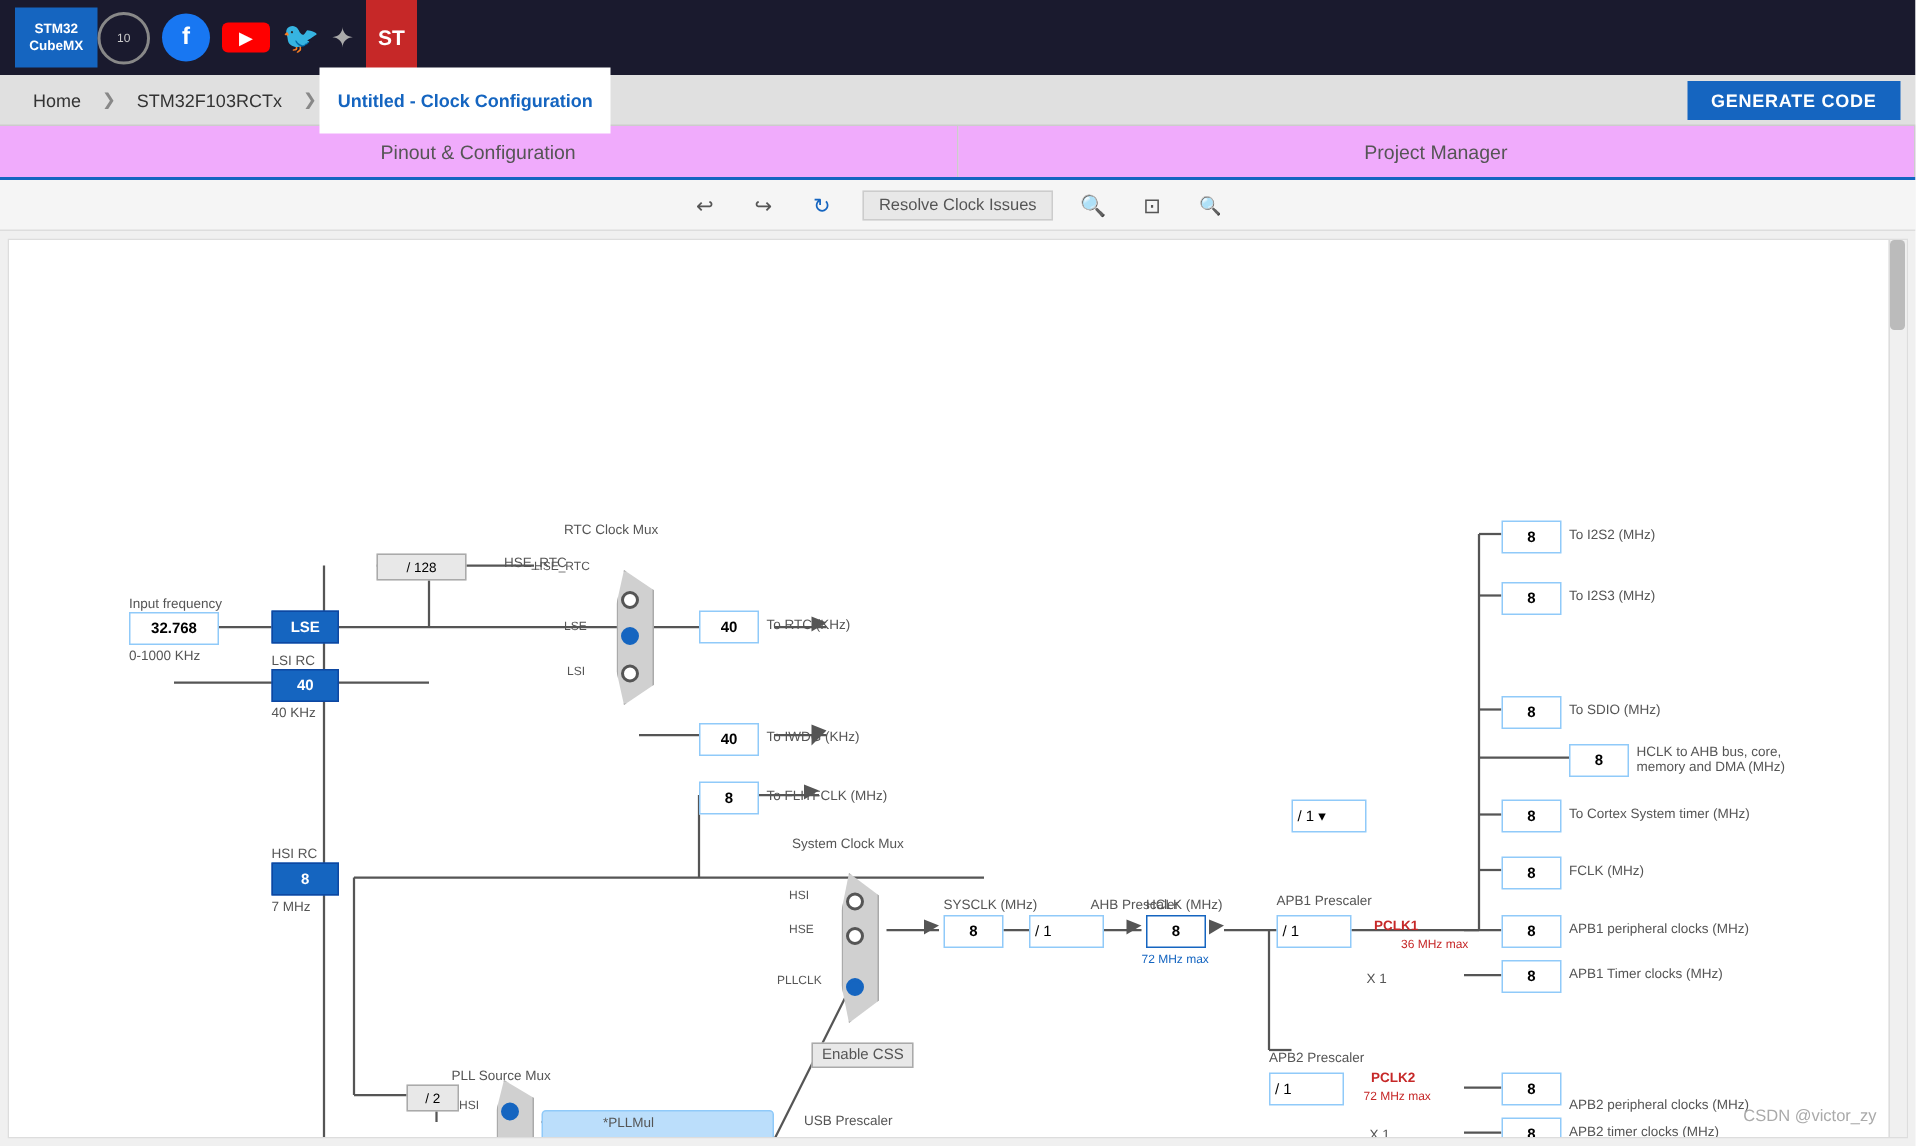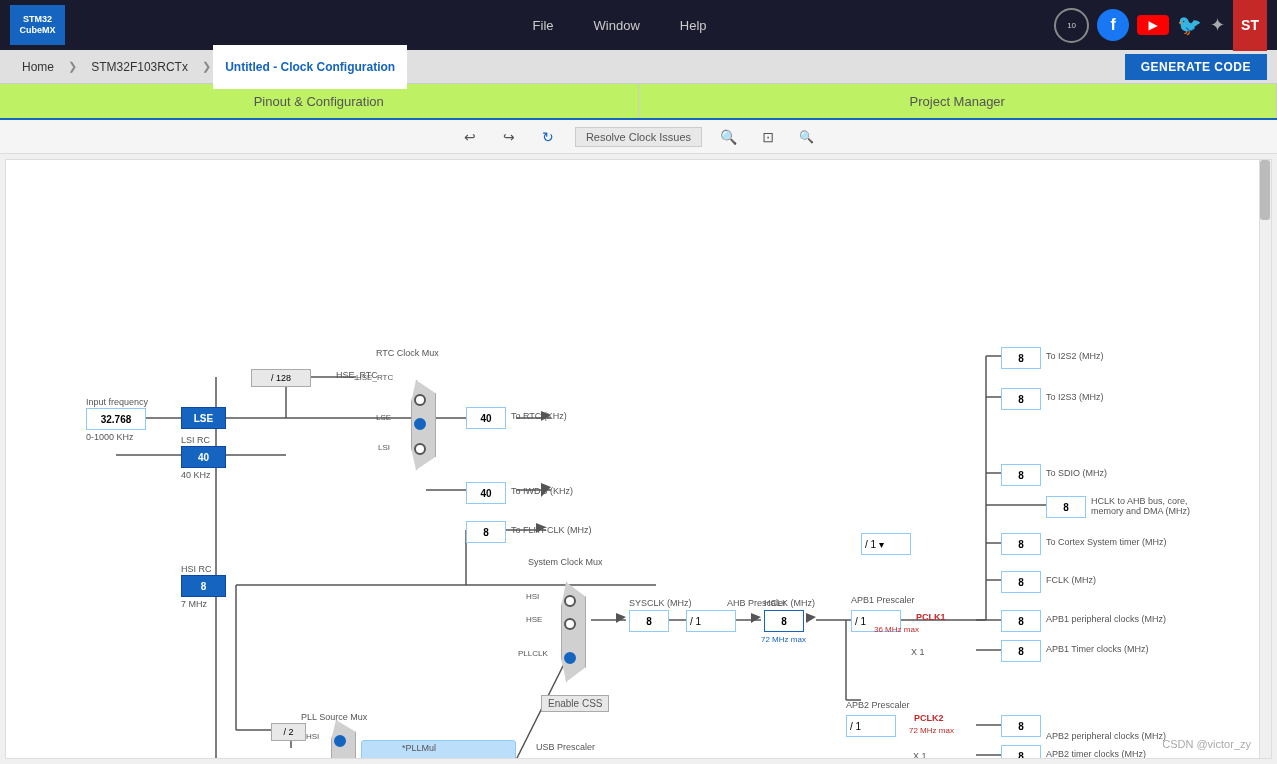--- a/index.html
+++ b/index.html
@@ -18,21 +18,21 @@
 
     
     .breadcrumb { display: flex; align-items: center; background: #e0e0e0; height: 34px; padding: 0 10px; border-bottom: 1px solid #ccc; }
     .breadcrumb-item { padding: 0 12px; height: 44px; display: flex; align-items: center; font-size: 12px; color: #333; cursor: pointer; position: relative; }
     .breadcrumb-item.active { background: white; font-weight: bold; color: #1565c0; }
     .breadcrumb-arrow { color: #888; margin: 0 2px; }
     .generate-btn { margin-left: auto; background: #1565c0; color: white; border: none; padding: 6px 16px; font-size: 12px; font-weight: bold; cursor: pointer; letter-spacing: 0.5px; }
 
     
     .tabs { display: flex; height: 36px; border-bottom: 2px solid #1565c0; }
-    .tab { flex: 1; display: flex; align-items: center; justify-content: center; font-size: 13px; cursor: pointer; background: #bef264; color: #555; border-right: 1px solid #ccc; }
+    .tab { flex: 1; display: flex; align-items: center; justify-content: center; font-size: 13px; cursor: pointer; background: #f0abfc; color: #555; border-right: 1px solid #ccc; }
     .tab.active { background: #1565c0; color: white; font-weight: bold; }
 
     
     .toolbar { display: flex; align-items: center; justify-content: center; gap: 15px; height: 34px; background: #f5f5f5; border-bottom: 1px solid #ddd; }
     .toolbar-btn { width: 24px; height: 24px; display: flex; align-items: center; justify-content: center; cursor: pointer; color: #555; font-size: 14px; background: none; border: none; }
     .resolve-btn { background: #e8e8e8; border: 1px solid #ccc; padding: 3px 10px; font-size: 11px; color: #555; cursor: pointer; }
 
     
     .diagram-area { position: relative; background: white; margin: 5px; height: calc(764px - 50px - 34px - 36px - 34px - 10px); overflow: hidden; border: 1px solid #ddd; }
     .diagram-inner { position: relative; width: 100%; height: 100%; }
@@ -56,25 +56,20 @@
   </style>
 </head>
 <body>
 
 <div class="header">
   <div class="logo-area">
     <div class="logo-box">
       <div class="logo-text">STM32<br>CubeMX</div>
     </div>
   </div>
-  <nav class="nav-menu">
-    <span class="nav-item">File</span>
-    <span class="nav-item">Window</span>
-    <span class="nav-item">Help</span>
-  </nav>
   <div class="header-icons">
     <div class="icon-circle">
         <span style="font-size:8px;color:#ccc;">10</span>
       </div>
     <div class="icon-fb">f</div>
     <div style="background:#ff0000;border-radius:4px;width:32px;height:20px;display:flex;align-items:center;justify-content:center;color:white;font-size:12px;cursor:pointer;">▶</div>
     <div style="color:#1da1f2;font-size:20px;cursor:pointer;">🐦</div>
     <div style="color:#aaa;font-size:18px;cursor:pointer;">✦</div>
     <div style="background:#c62828;padding:18px 8px;color:white;font-weight:bold;font-size:14px;cursor:pointer;">ST</div>
   </div>
@@ -299,21 +294,21 @@
     <div class="clk-box value" style="left:995px;top:373px;width:40px;height:22px;">8</div>
     <div style="position:absolute;left:1040px;top:377px;font-size:9px;color:#555;">To Cortex System timer (MHz)</div>
 
     <div class="clk-box value" style="left:995px;top:411px;width:40px;height:22px;">8</div>
     <div style="position:absolute;left:1040px;top:415px;font-size:9px;color:#555;">FCLK (MHz)</div>
 
     <div style="position:absolute;left:845px;top:435px;font-size:9px;color:#555;">APB1 Prescaler</div>
     <div class="clk-dropdown" style="left:845px;top:450px;width:50px;height:22px;padding:0 3px;">/ 1</div>
 
     <div style="position:absolute;left:910px;top:452px;font-size:9px;color:#c62828;font-weight:bold;">PCLK1</div>
-    <div style="position:absolute;left:868px;top:465px;font-size:8px;color:#c62828;">36 MHz max</div>
+    <div style="position:absolute;left:928px;top:465px;font-size:8px;color:#c62828;">36 MHz max</div>
 
     <div class="clk-box value" style="left:995px;top:450px;width:40px;height:22px;">8</div>
     <div style="position:absolute;left:1040px;top:454px;font-size:9px;color:#555;">APB1 peripheral clocks (MHz)</div>
 
     <div style="position:absolute;left:905px;top:487px;font-size:9px;color:#555;">X 1</div>
     <div class="clk-box value" style="left:995px;top:480px;width:40px;height:22px;">8</div>
     <div style="position:absolute;left:1040px;top:484px;font-size:9px;color:#555;">APB1 Timer clocks (MHz)</div>
 
     <div style="position:absolute;left:840px;top:540px;font-size:9px;color:#555;">APB2 Prescaler</div>
     <div class="clk-dropdown" style="left:840px;top:555px;width:50px;height:22px;padding:0 3px;">/ 1</div>

